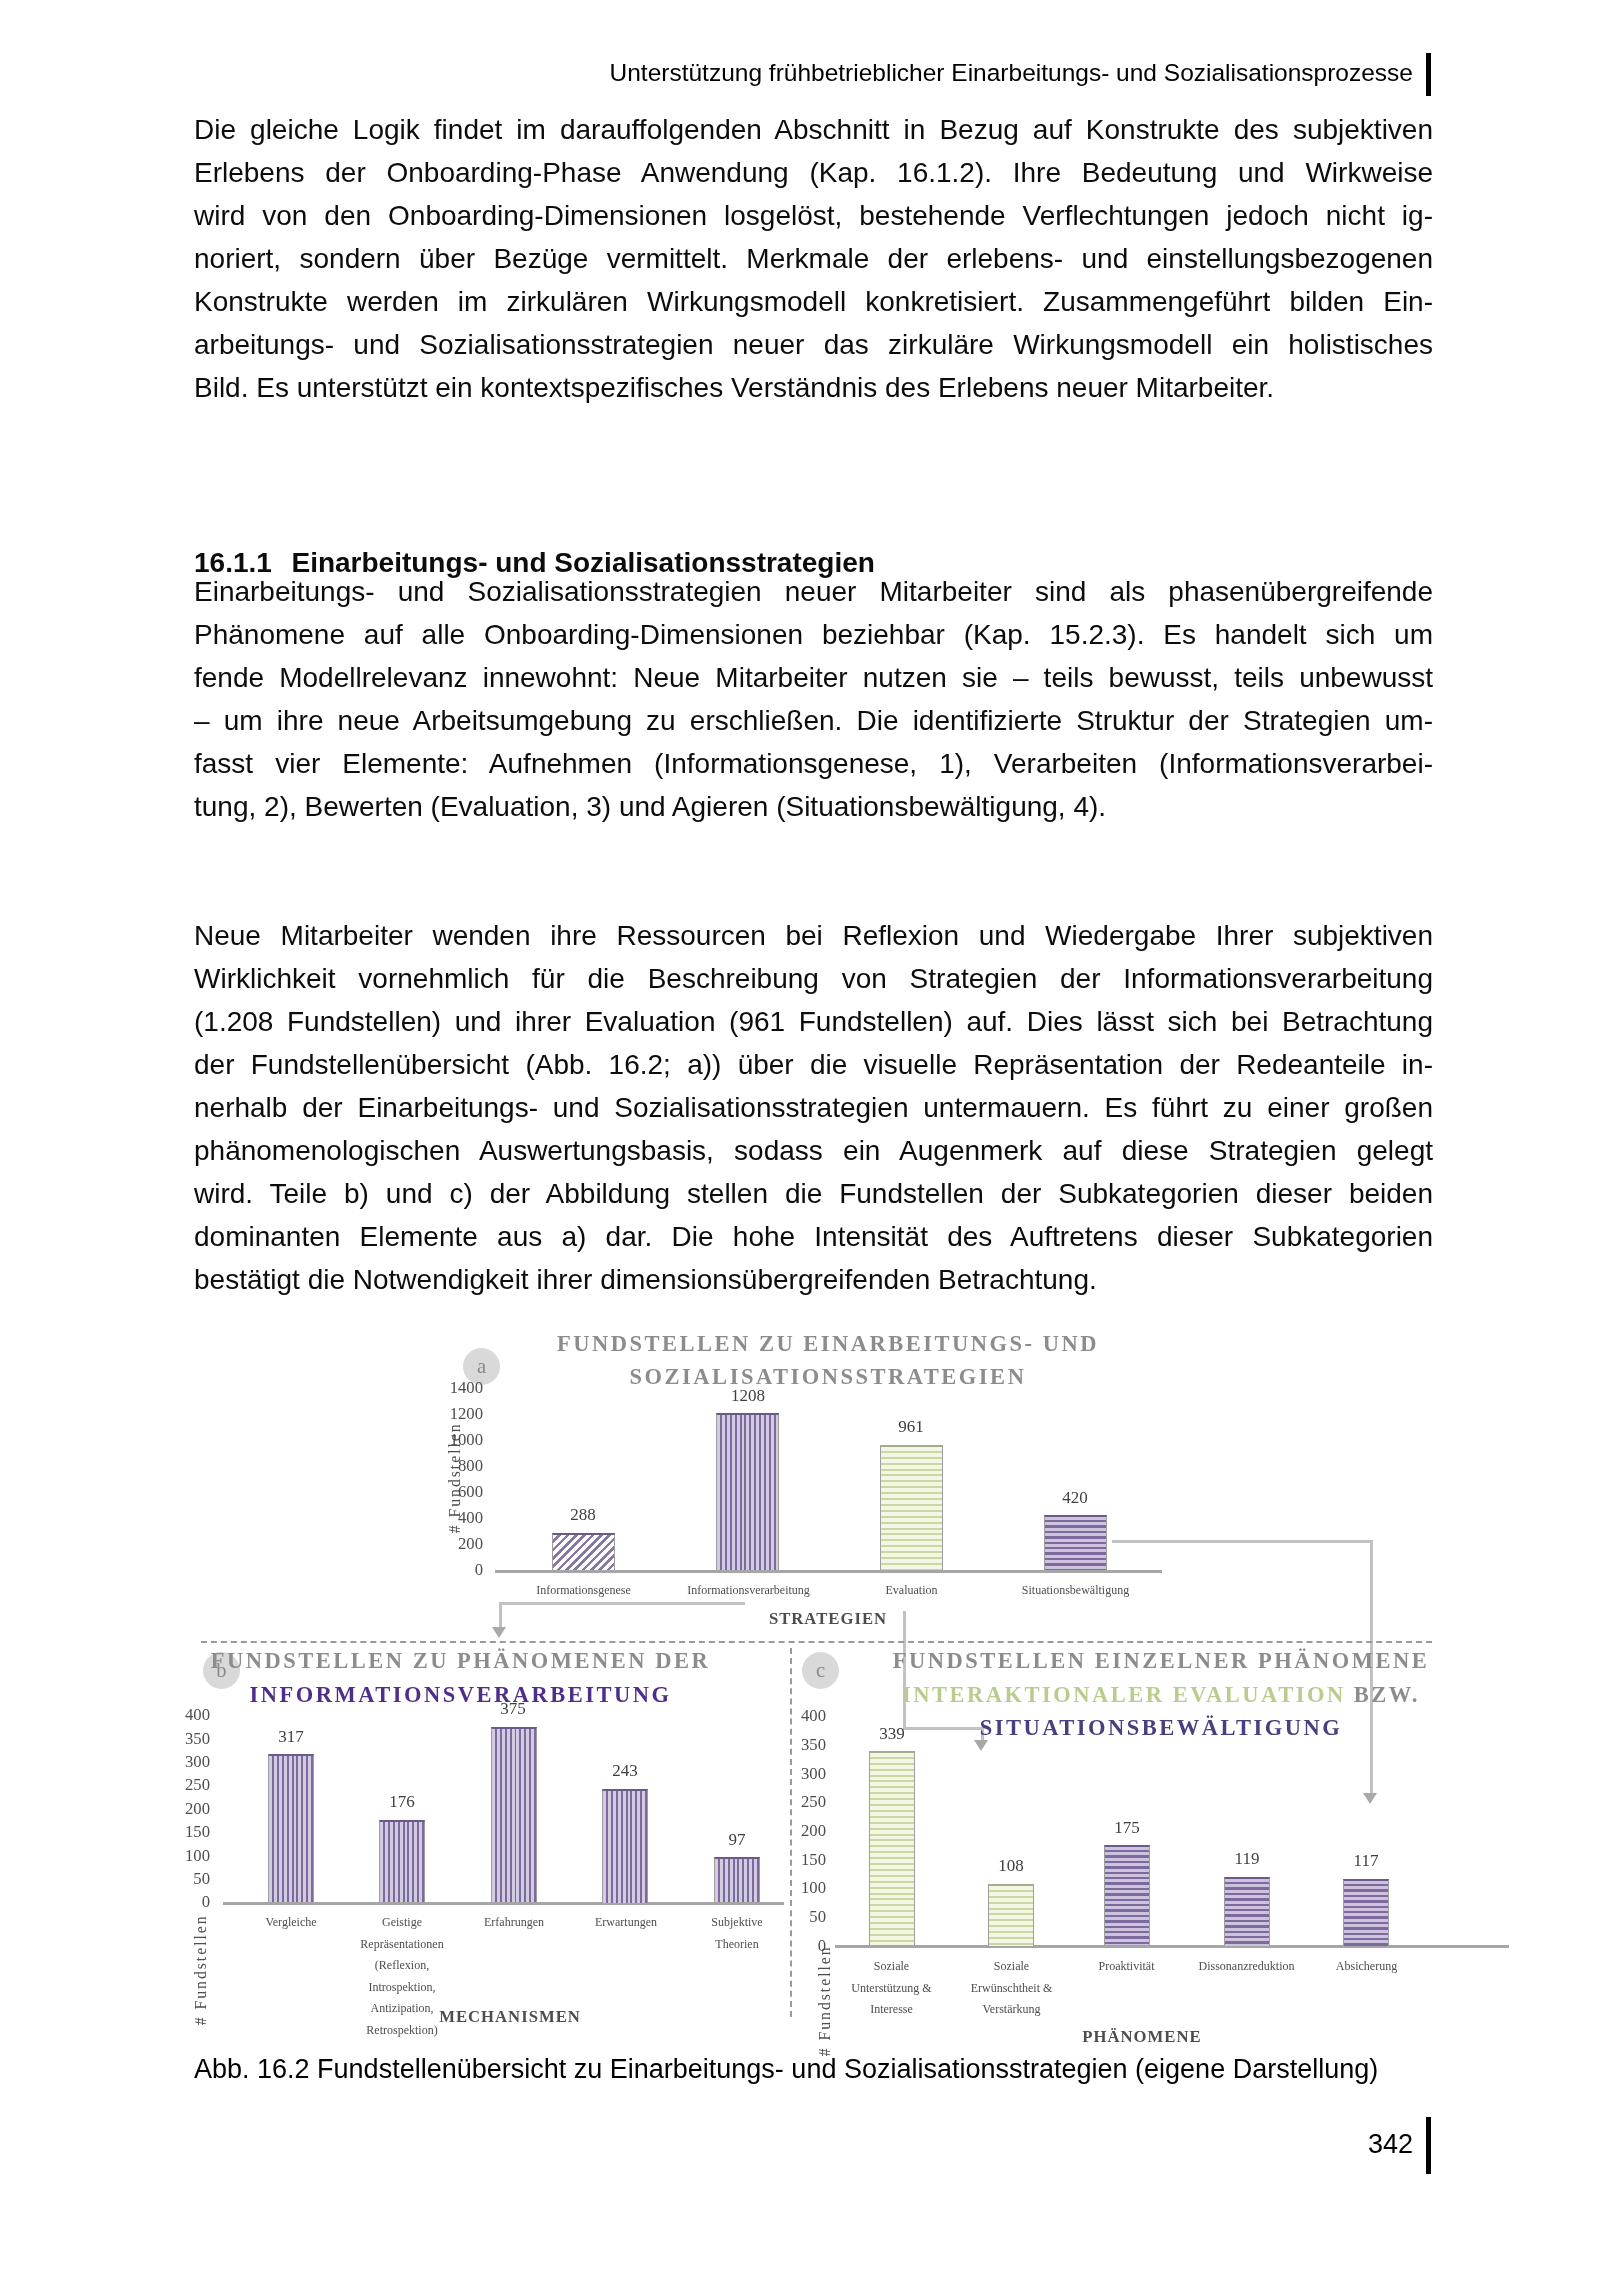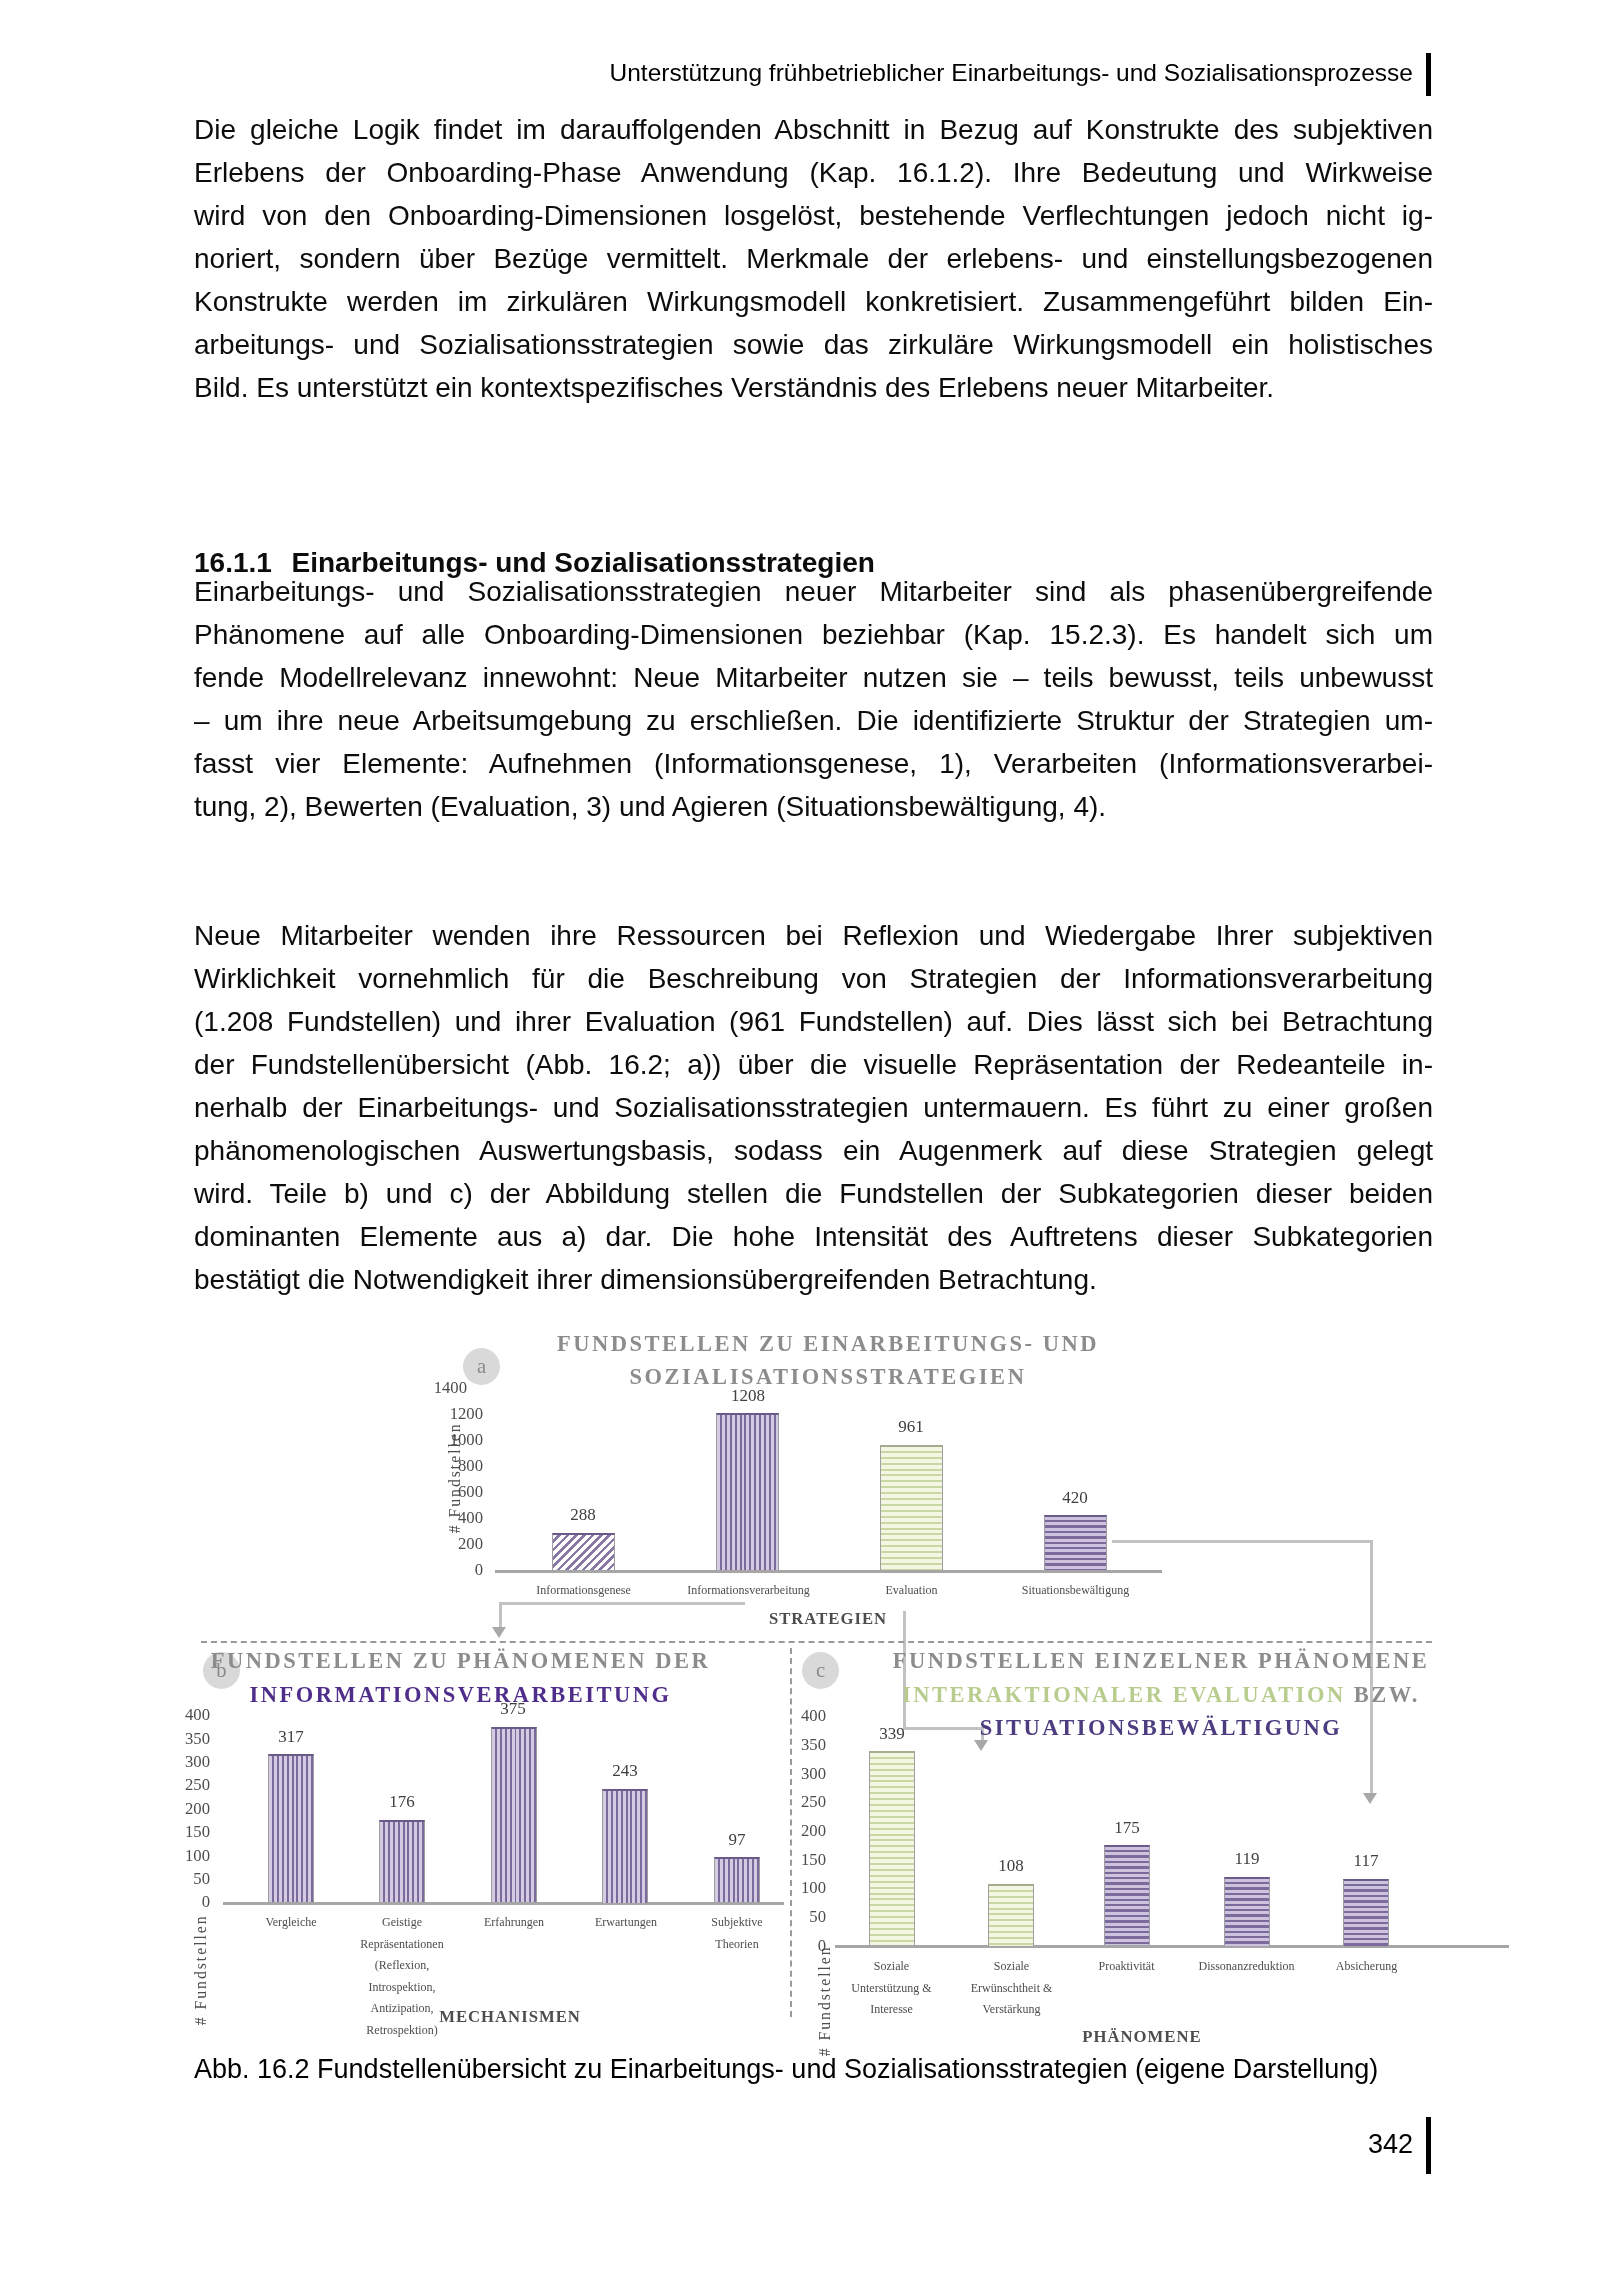--- a/index.html
+++ b/index.html
@@ -82,21 +82,21 @@
 
   <div id="running-head">Unterstützung frühbetrieblicher Einarbeitungs- und Sozialisationsprozesse</div>
   <div id="head-rule"></div>
 
   <div class="textblock" style="top:108px;">
       <div class="bodyline">Die gleiche Logik findet im darauffolgenden Abschnitt in Bezug auf Konstrukte des subjektiven</div>
       <div class="bodyline">Erlebens der Onboarding-Phase Anwendung (Kap. 16.1.2). Ihre Bedeutung und Wirkweise</div>
       <div class="bodyline">wird von den Onboarding-Dimensionen losgelöst, bestehende Verflechtungen jedoch nicht ig-</div>
       <div class="bodyline">noriert, sondern über Bezüge vermittelt. Merkmale der erlebens- und einstellungsbezogenen</div>
       <div class="bodyline">Konstrukte werden im zirkulären Wirkungsmodell konkretisiert. Zusammengeführt bilden Ein-</div>
-      <div class="bodyline">arbeitungs- und Sozialisationsstrategien sowie das zirkuläre Wirkungsmodell ein holistisches</div>
+      <div class="bodyline">arbeitungs- und Sozialisationsstrategien neuer das zirkuläre Wirkungsmodell ein holistisches</div>
       <div class="bodyline last">Bild. Es unterstützt ein kontextspezifisches Verständnis des Erlebens neuer Mitarbeiter.</div>
     </div>
 
   <div class="textblock" id="heading" style="top:525px;">
     <span class="hnum">16.1.1</span><span>Einarbeitungs- und Sozialisationsstrategien</span>
   </div>
 
   <div class="textblock" style="top:570px;">
       <div class="bodyline">Einarbeitungs- und Sozialisationsstrategien neuer Mitarbeiter sind als phasenübergreifende</div>
       <div class="bodyline">Phänomene auf alle Onboarding-Dimensionen beziehbar (Kap. 15.2.3). Es handelt sich um</div>
@@ -119,21 +119,21 @@
     </div>
 
   <div id="figure">
 
     <div class="badge" style="left:463px; top:24.5px;">a</div>
     <div class="ctitle" style="left:534px; top:7.8px; width:588px;">FUNDSTELLEN ZU EINARBEITUNGS- UND</div>
     <div class="ctitle" style="left:534px; top:41px; width:588px;">SOZIALISATIONSSTRATEGIEN</div>
     <div class="ylabel" style="left:348px; top:145px;"># Fundstellen</div>
     <div class="baseline" style="left:495px; top:247px; width:667px;"></div>
     <div>
-        <div class="tick" style="left: 404px; top: 55px;">1400</div>
+        <div class="tick" style="left: 420px; top: 55px;">1400</div>
         <div class="tick" style="left: 420px; top: 81px;">1200</div>
         <div class="tick" style="left: 420px; top: 107px;">1000</div>
         <div class="tick" style="left: 420px; top: 133px;">800</div>
         <div class="tick" style="left: 420px; top: 159px;">600</div>
         <div class="tick" style="left: 420px; top: 185px;">400</div>
         <div class="tick" style="left: 420px; top: 211px;">200</div>
         <div class="tick" style="left: 420px; top: 237px;">0</div>
         <div class="bar pat-diag-purple" style="left: 552px; top: 210px; width: 63px; height: 37px;"></div>
         <div class="barval" style="left: 539px; top: 182px;">288</div>
         <div class="xlab" style="left: 501px; top: 257px; width: 165px;">

